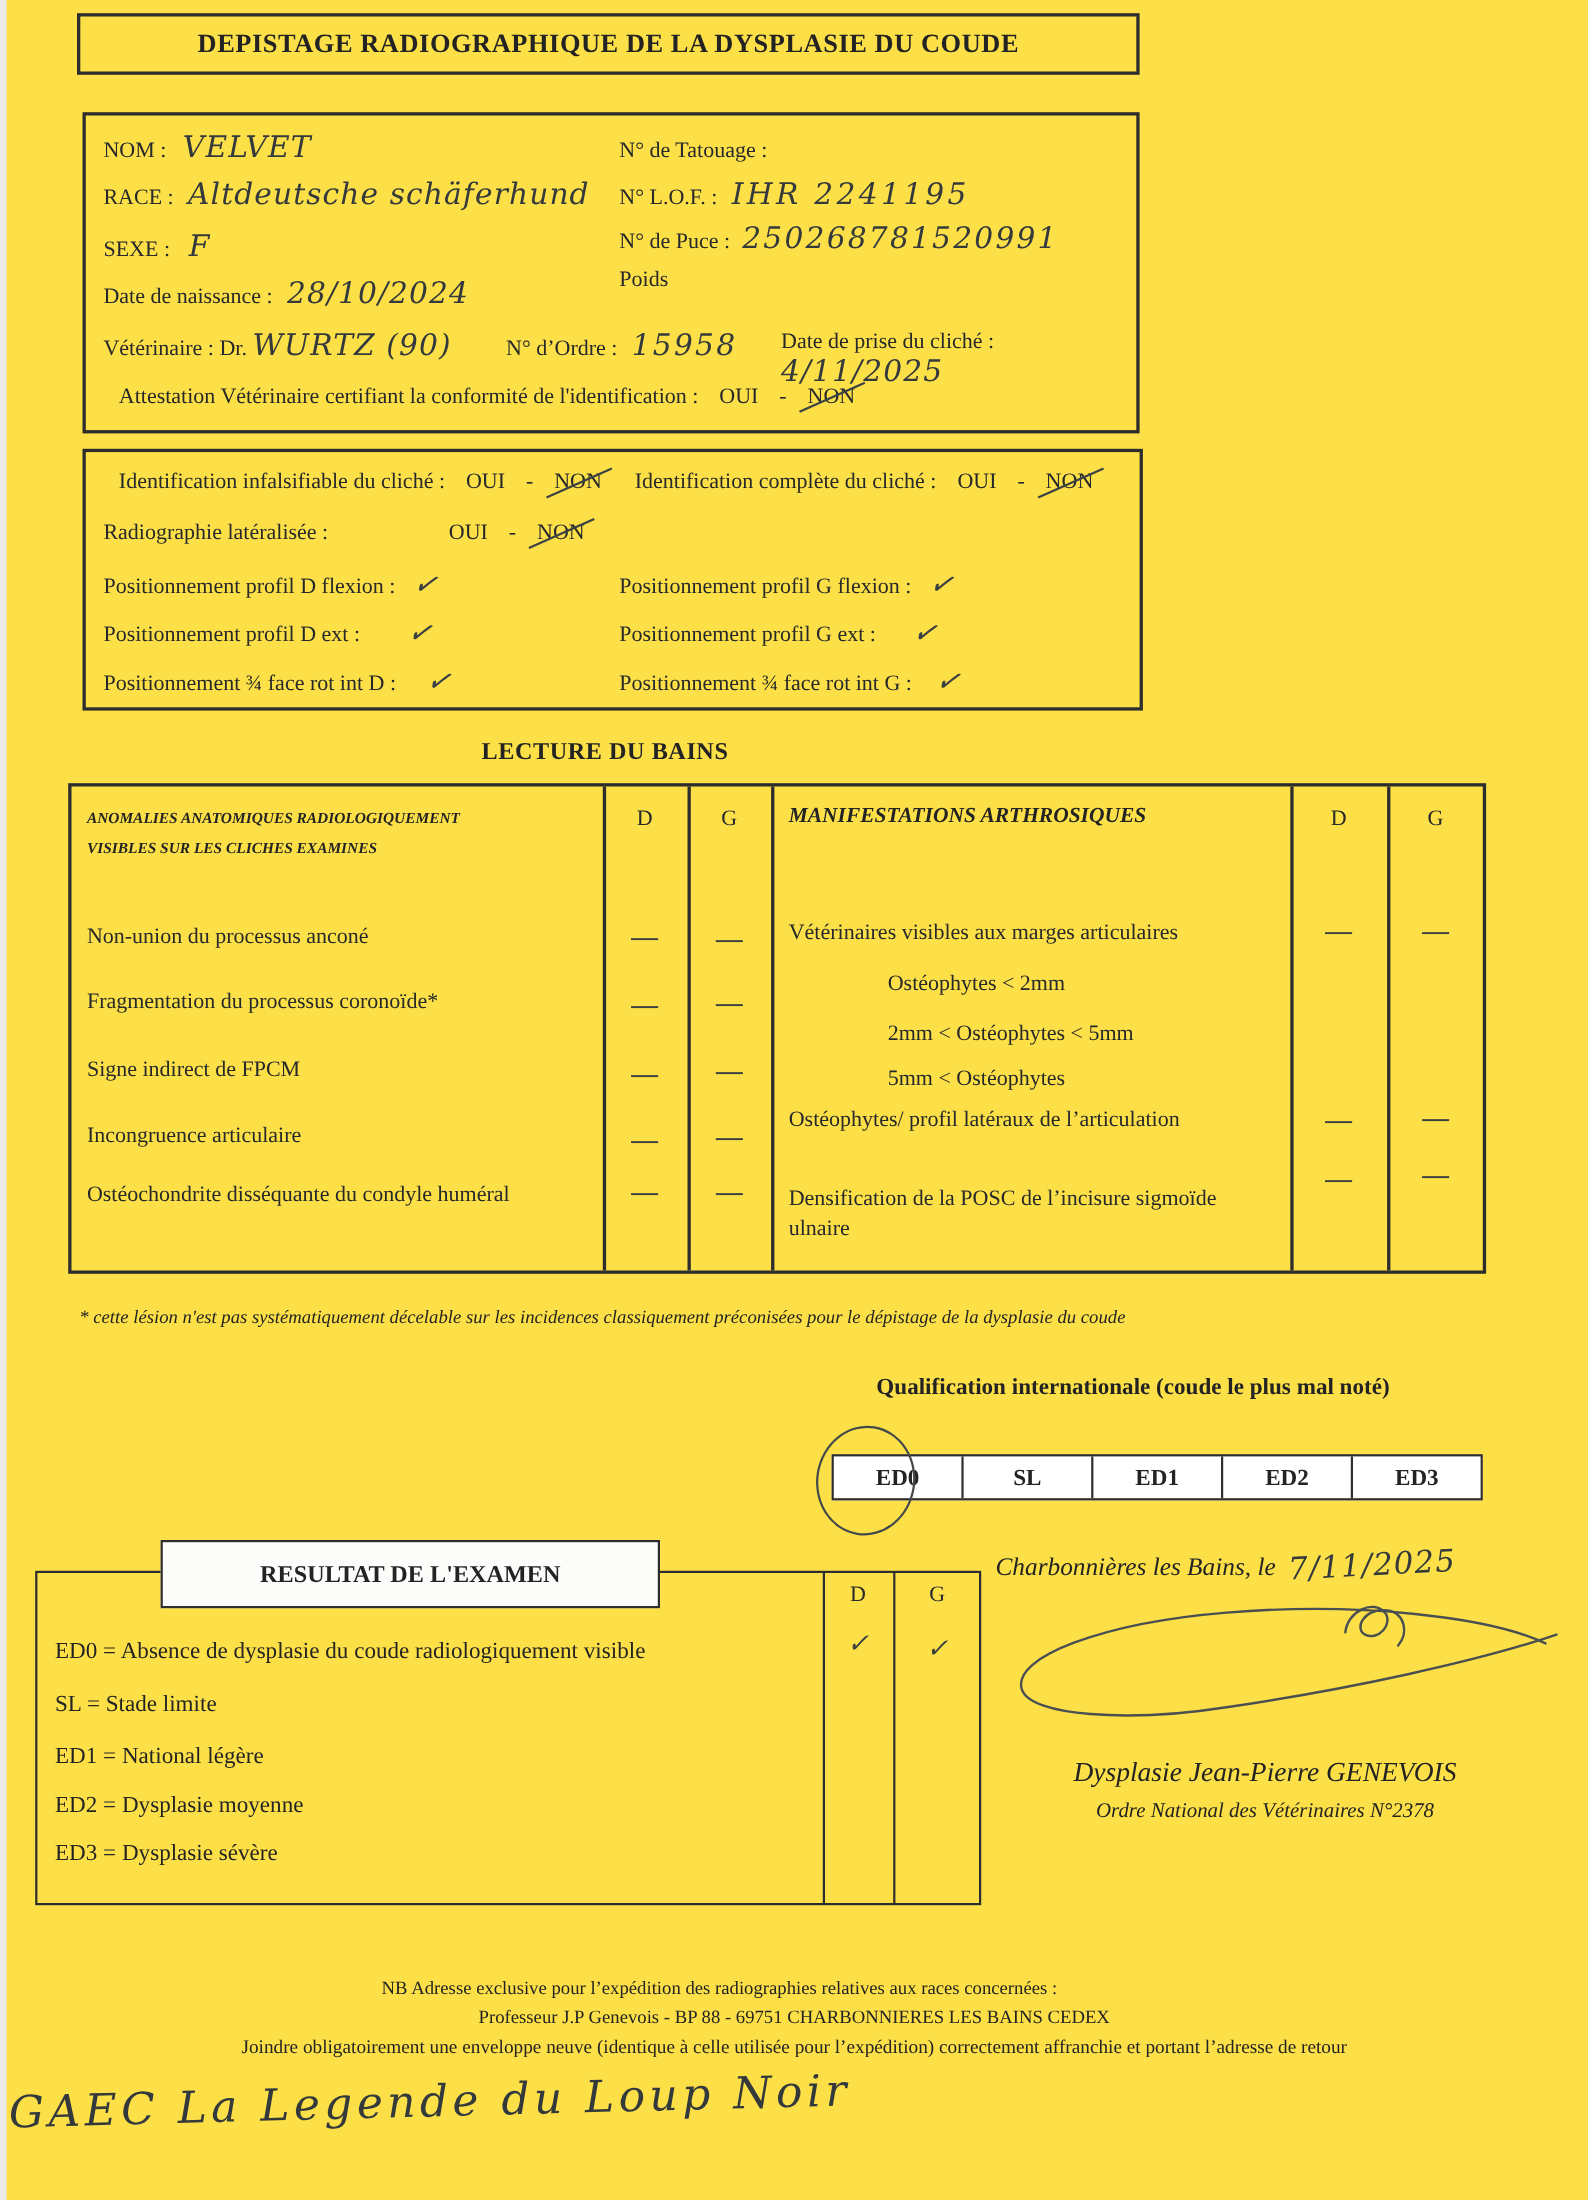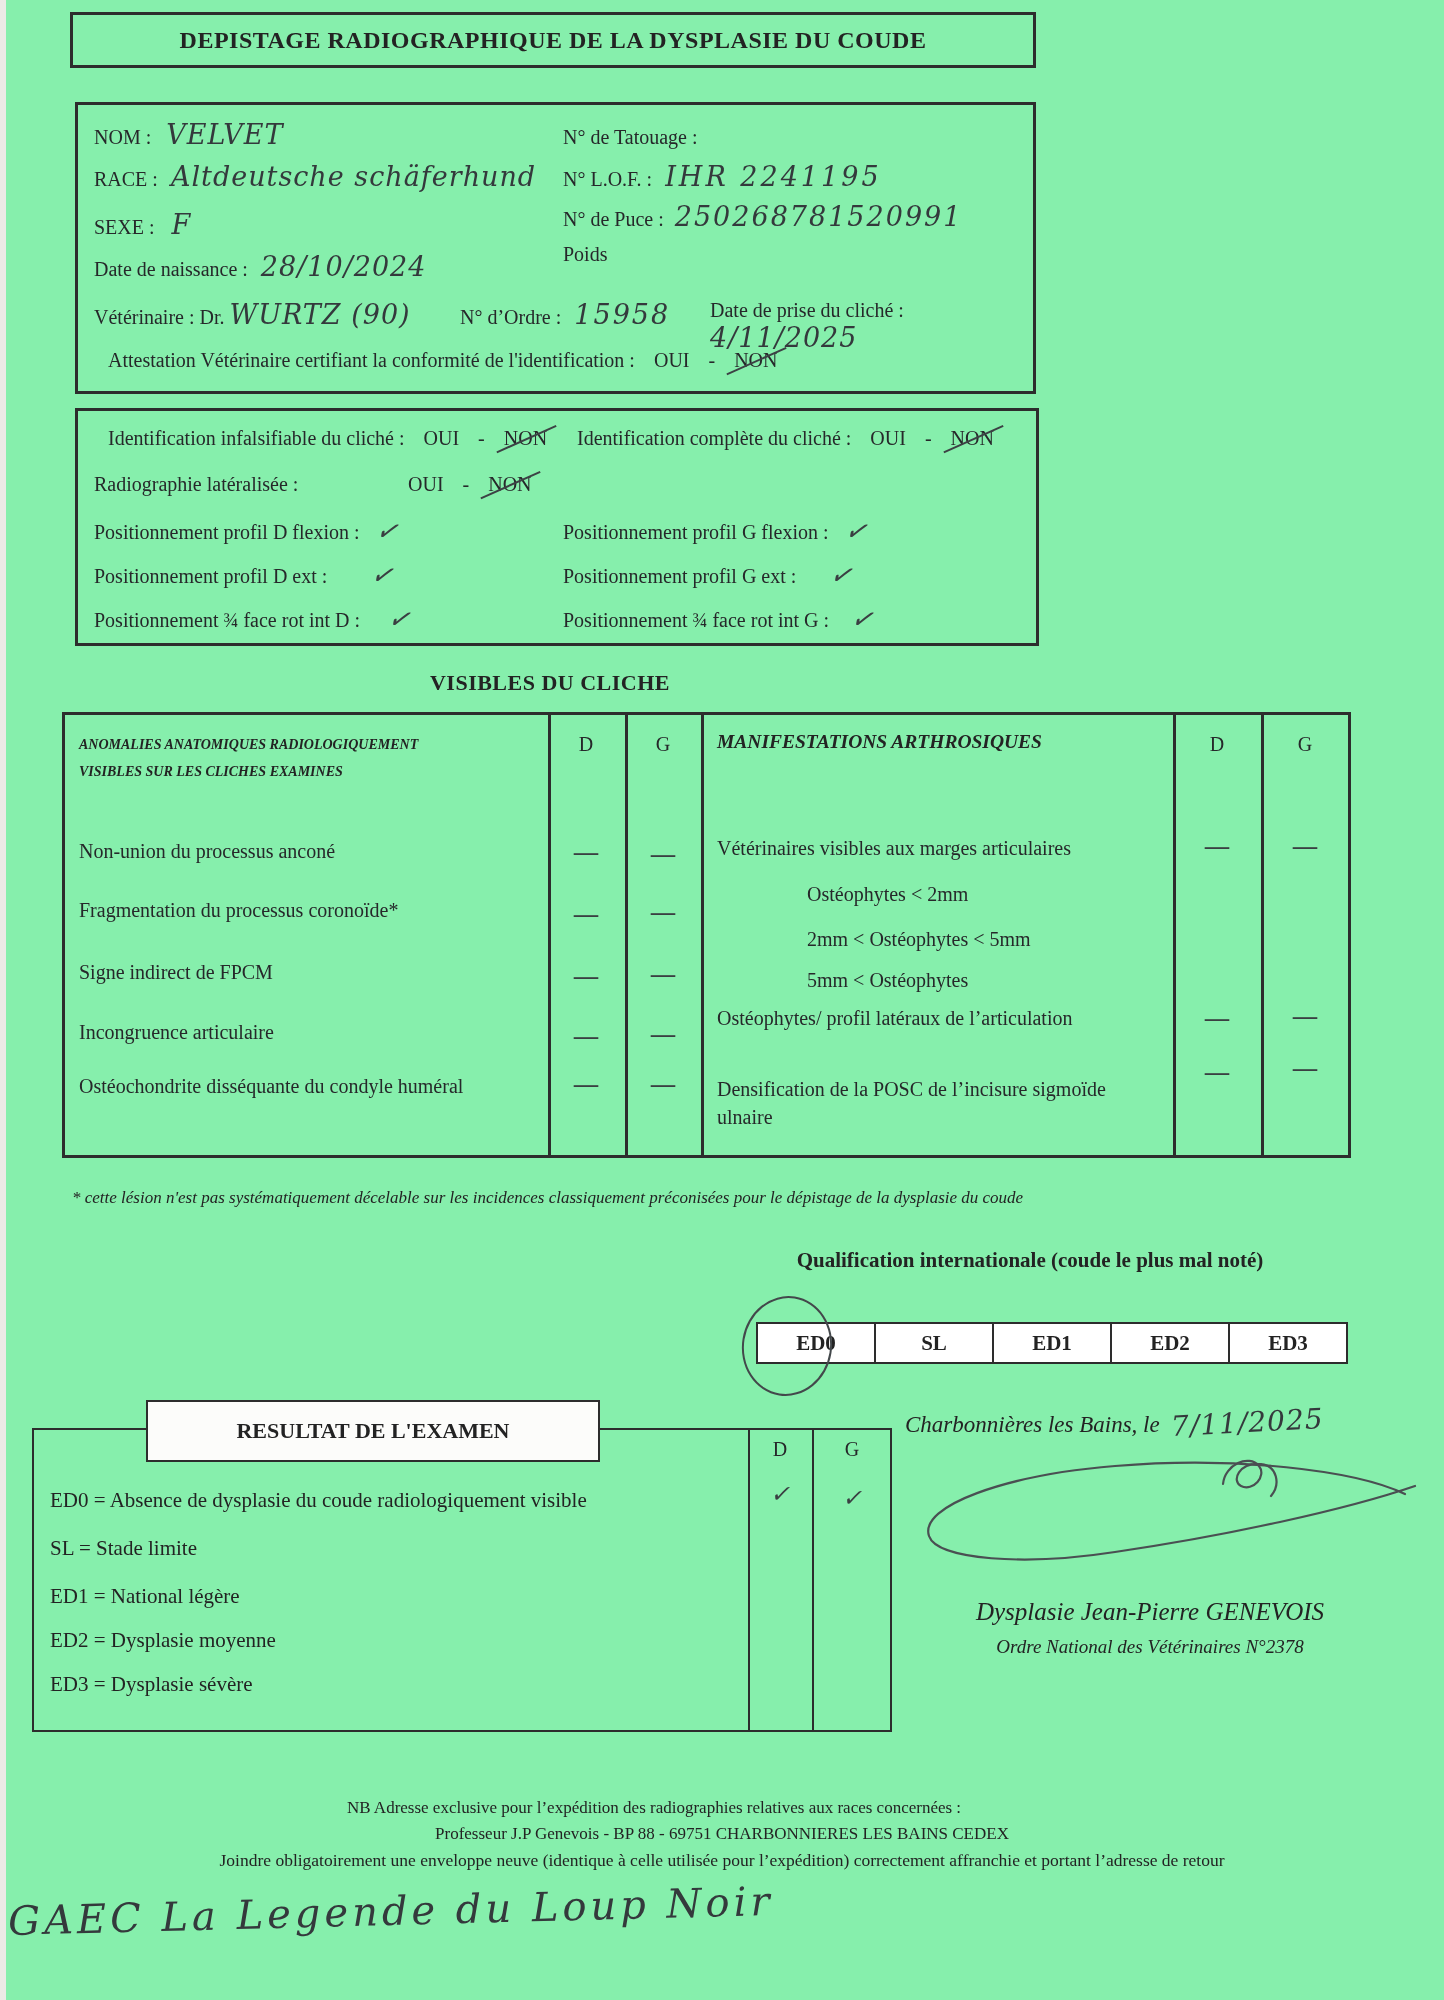--- a/index.html
+++ b/index.html
@@ -1,18 +1,18 @@
 <!DOCTYPE html>
 <html><head>
 <meta charset="utf-8">
 <style>
   html,body{margin:0;padding:0;background:#d8d8d4;}
   .page{
     position:relative;width:1444px;height:2000px;margin:0 auto;
-    background:#86efac;color:#232323;
+    background:#fde047;color:#232323;
     font-family:"Liberation Serif",serif;
     overflow:hidden;
   }
   .page::before{content:"";position:absolute;left:0;top:0;bottom:0;width:6px;background:#eceae6;}
   .abs{position:absolute;}
   .box{position:absolute;border:3px solid #2d2d2d;background:transparent;}
   .lbl{font-size:20px;color:#26282a;}
   .bold{font-weight:bold;}
   .ital{font-style:italic;}
   .center{text-align:center;}
@@ -159,21 +159,21 @@
     <div class="abs lbl" style="left:16px;top:196px;">
       <span>Positionnement ¾ face rot int D :</span>
       <span class="tick" style="margin-left:24px;">✓</span>
     </div>
     <div class="abs lbl" style="left:485px;top:196px;">
       <span>Positionnement ¾ face rot int G :</span>
       <span class="tick" style="margin-left:18px;">✓</span>
     </div>
   </div>
 
-  <div class="abs bold center" style="left:60px;top:670px;width:980px;font-size:22px;letter-spacing:.5px;">VISIBLES DU CLICHE</div>
+  <div class="abs bold center" style="left:60px;top:670px;width:980px;font-size:22px;letter-spacing:.5px;">LECTURE DU BAINS</div>
 
   <div class="box" style="left:62px;top:712px;width:1283px;height:440px;">
 
     <div class="vl" style="left:483px;"></div>
     <div class="vl" style="left:560px;"></div>
     <div class="vl" style="left:636px;"></div>
     <div class="vl" style="left:1108px;"></div>
     <div class="vl" style="left:1196px;"></div>
 
     <div class="abs bold ital" style="left:14px;top:16px;width:360px;font-size:14px;line-height:27px;">ANOMALIES ANATOMIQUES RADIOLOGIQUEMENT VISIBLES SUR LES CLICHES EXAMINES</div>

